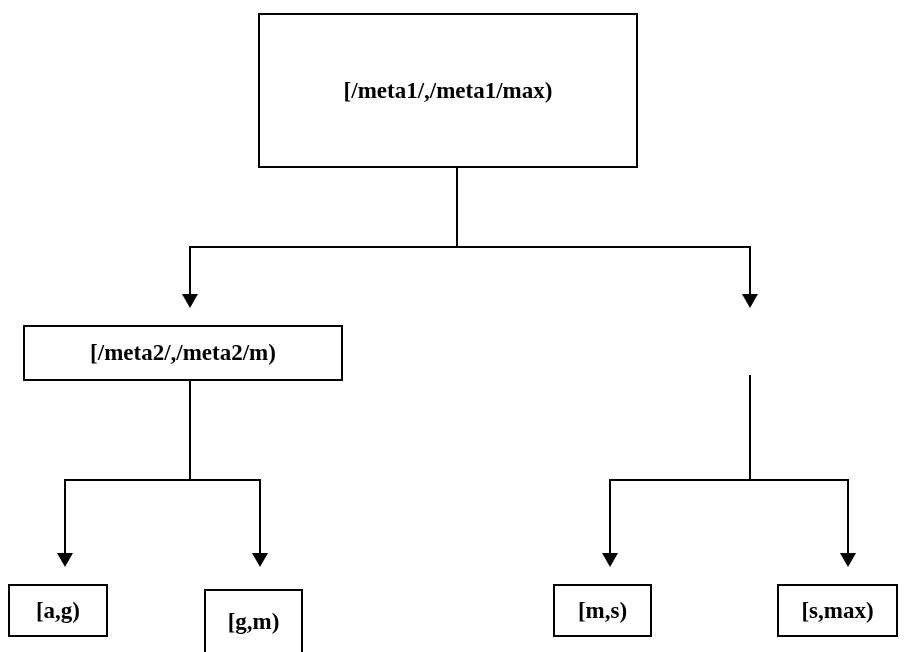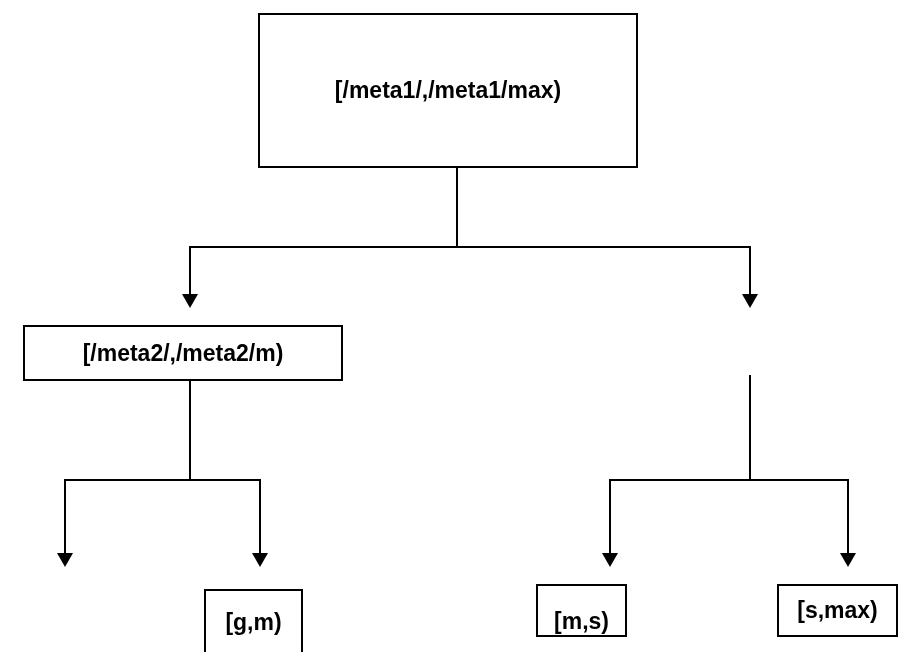--- a/index.html
+++ b/index.html
@@ -6,21 +6,21 @@
     margin: 0;
     padding: 0;
     background: #ffffff;
   }
   .canvas {
     position: relative;
     width: 912px;
     height: 652px;
     background: #ffffff;
     overflow: hidden;
-    font-family: Liberation Sans, sans-serif;
+    font-family: Liberation Serif, serif;
   }
   .connectors {
     position: absolute;
     left: 0;
     top: 0;
     width: 912px;
     height: 652px;
   }
   .connectors path {
     fill: none;
@@ -42,21 +42,21 @@
     font-size: 23px;
     font-weight: bold;
     color: #000000;
     white-space: nowrap;
   }
   #node-root        { left: 258px; top: 13px;  width: 380px; height: 155px; }
   #node-left        { left: 23px;  top: 325px; width: 320px; height: 56px; }
   #node-right       { left: 582px; top: 325px; width: 318px; height: 50px; }
   #node-left-left   { left: 8px;   top: 584px; width: 100px; height: 53px; }
   #node-left-right  { left: 204px; top: 589px; width: 99px;  height: 66px; text-align: center; }
-  #node-right-left  { left: 536px; top: 584px; width: 91px;  height: 53px; align-items: flex-end; }
+  #node-right-left  { left: 553px; top: 584px; width: 99px;  height: 53px; }
   #node-right-right { left: 777px; top: 584px; width: 121px; height: 53px; }
 </style>
 </head>
 <body>
 
 <div class="canvas">
 
   <svg class="connectors" viewBox="0 0 912 652" xmlns="http://www.w3.org/2000/svg">
 
     <g>
@@ -92,20 +92,23 @@
 
   <div class="node" id="node-root">
     <span>[/meta1/,/meta1/max)</span>
   </div>
 
   <div class="node" id="node-left">
     <span>[/meta2/,/meta2/m)</span>
   </div>
 
 
+  <div class="node" id="node-left-left">
+    <span>[a,g)</span>
+  </div>
 
   <div class="node" id="node-left-right">
     <span>[g,m)</span>
   </div>
 
   <div class="node" id="node-right-left">
     <span>[m,s)</span>
   </div>
 
   <div class="node" id="node-right-right">

